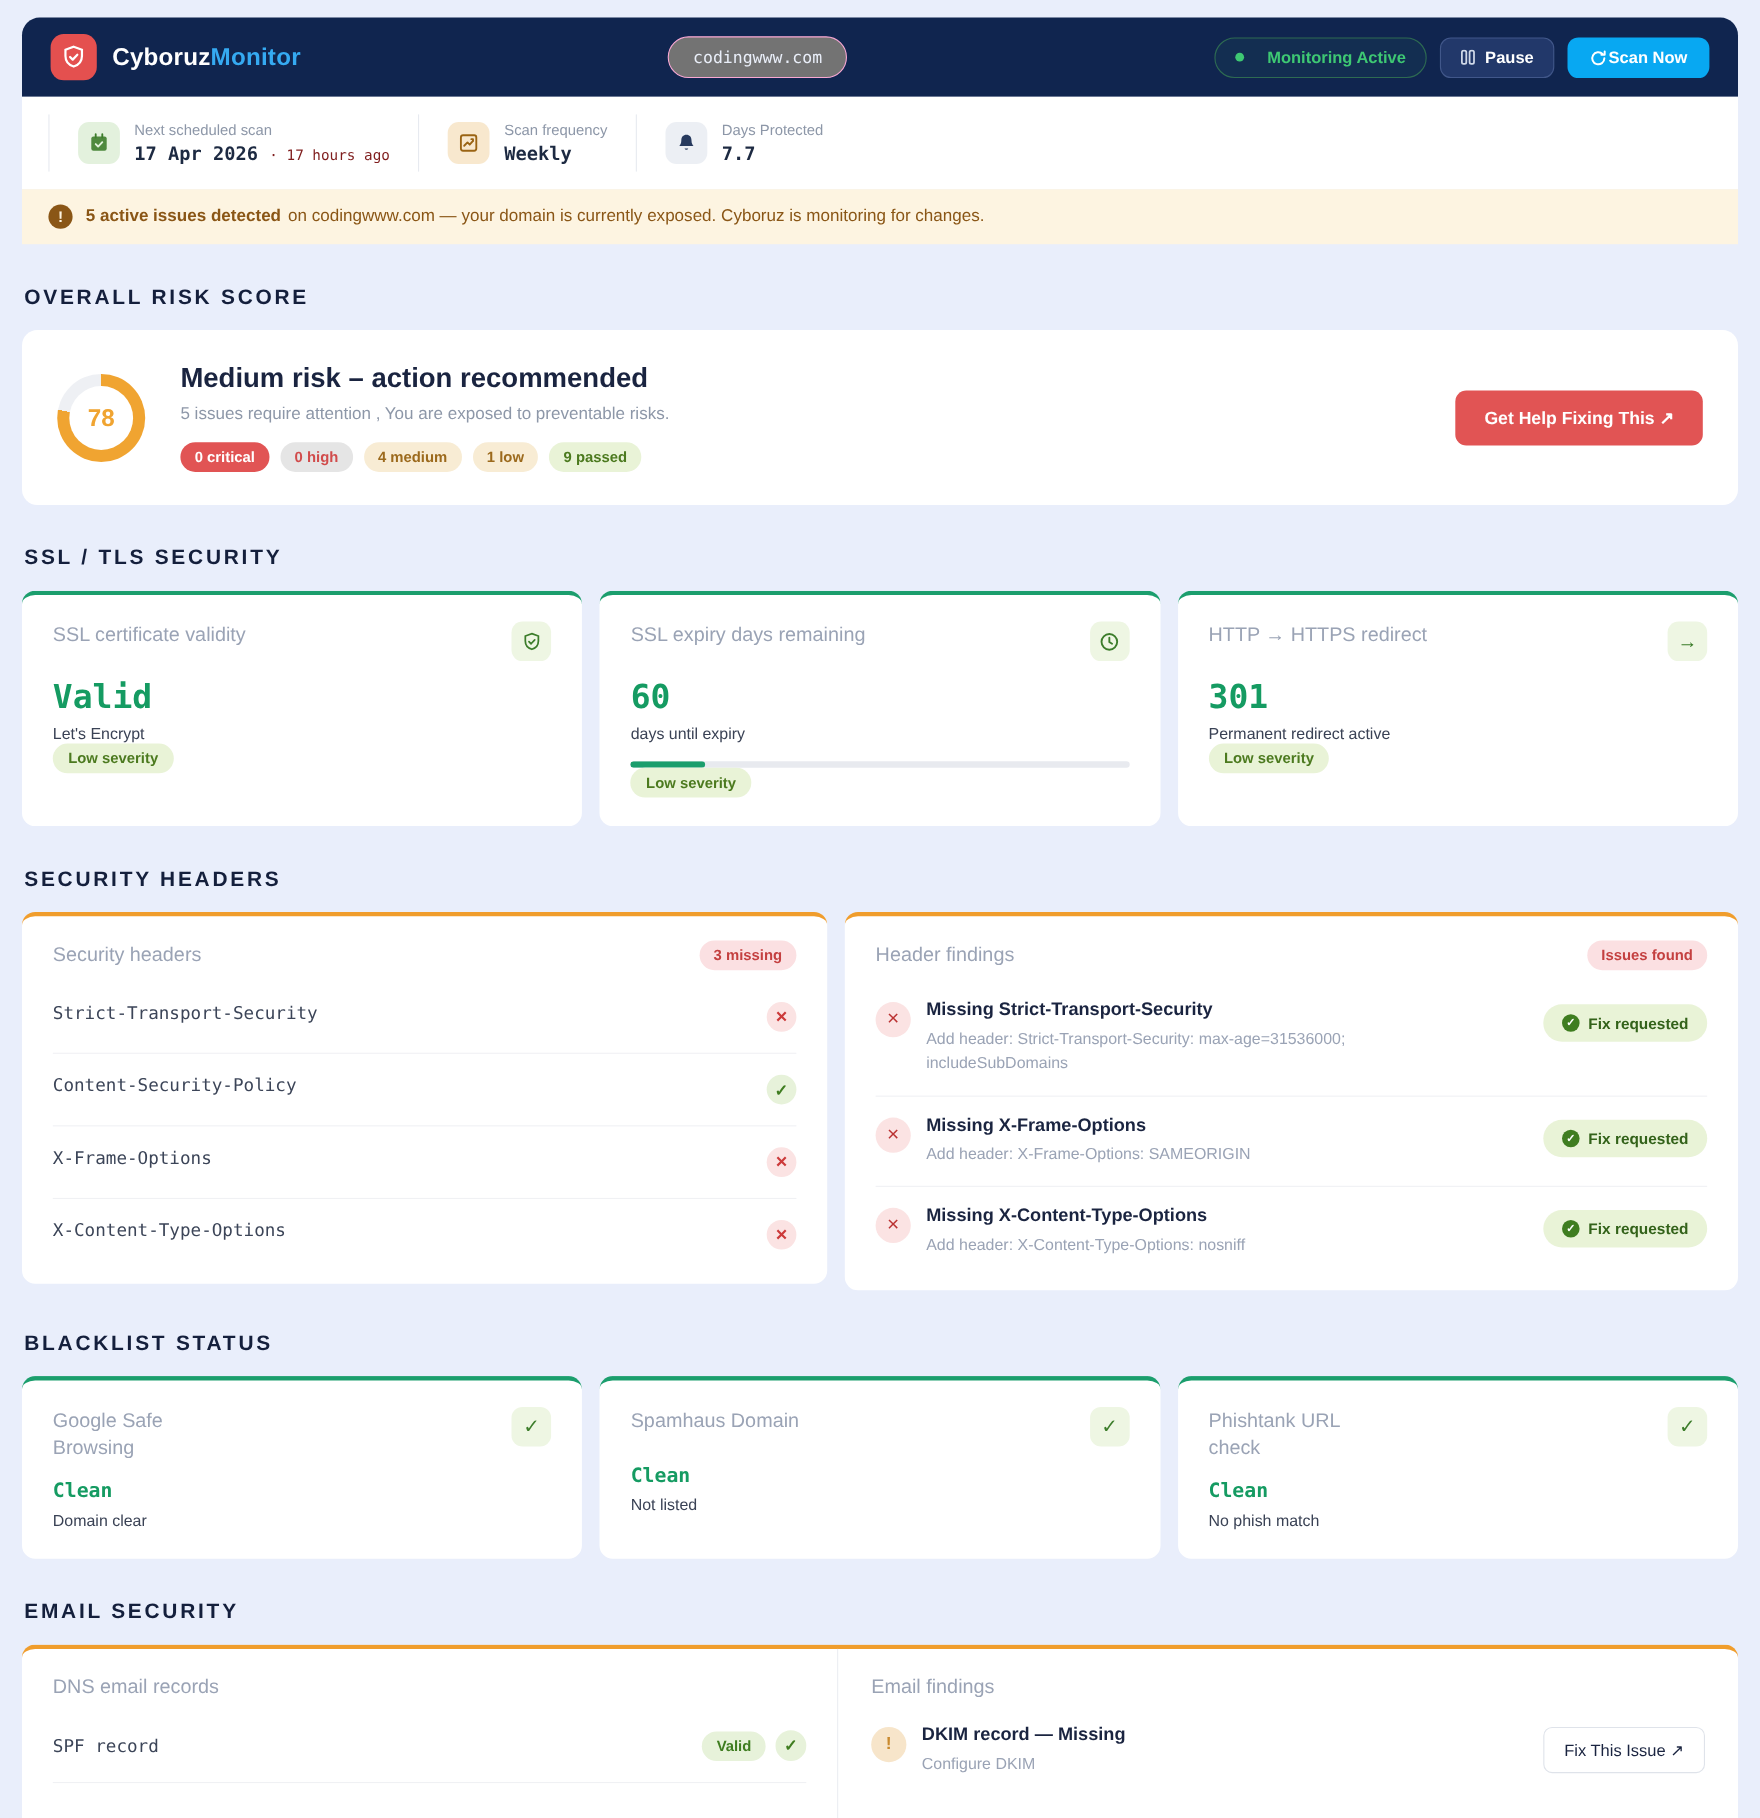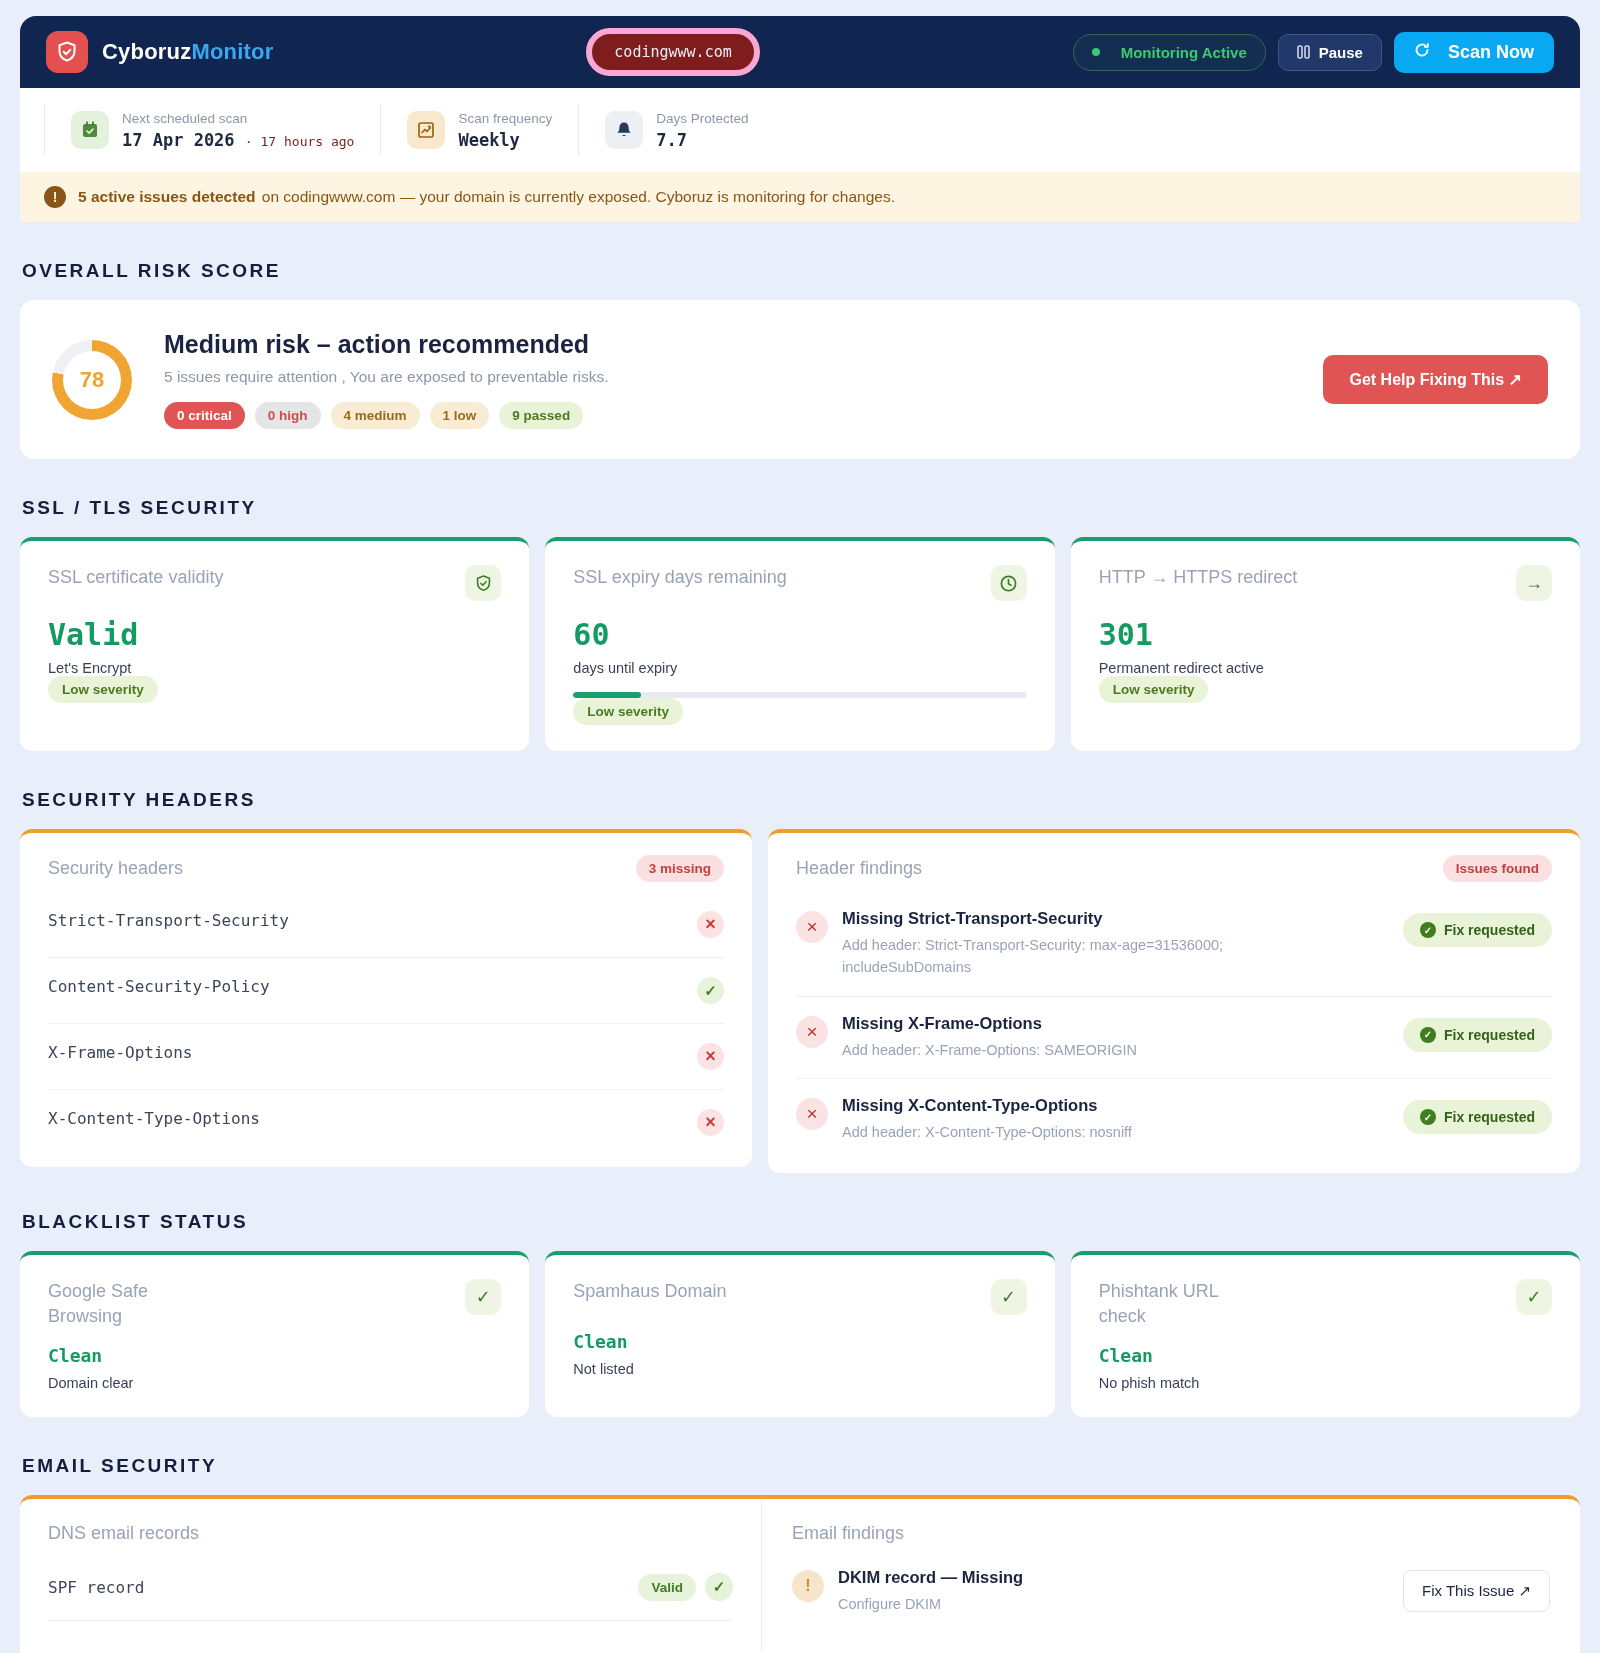--- a/index.html
+++ b/index.html
@@ -21,37 +21,37 @@
     padding:15px 26px;
   }
   .logo-badge {
     width:42px; height:42px; background:#e4504f; border-radius:12px;
     display:flex; align-items:center; justify-content:center; margin-right:14px;
   }
   .brand { font-size:22px; font-weight:bold; color:#fff; letter-spacing:.2px; }
   .brand .accent { color:#35aaf2; }
   .topbar-center { flex:1; display:flex; justify-content:center; }
   .domain-pill {
-    background:#7f1d1d; border:6px solid #f9a8d4; color:#e9eef8;
+    background:#737373; border:1px solid #f9a8d4; color:#e9eef8;
     font-size:15px; padding:9px 22px; border-radius:999px;
   }
   .topbar-actions { display:flex; align-items:center; gap:12px; }
   .monitor-pill {
     border:1px solid #2e6b52; color:#3ec873; background:rgba(62,200,115,.06);
     font-weight:bold; font-size:15px; padding:9px 18px; border-radius:999px;
     display:flex; align-items:center; gap:21px;
   }
   .monitor-dot { width:8px; height:8px; border-radius:50%; background:#3ec873; display:inline-block; }
   .btn-pause {
     background:#22386a; border:1px solid #41578a; color:#fff; font-weight:bold;
     font-size:15px; padding:9px 18px; border-radius:10px; display:flex; align-items:center; gap:9px; cursor:pointer;
   }
   .btn-scan {
     background:#08a8f2; border:none; color:#fff; font-weight:bold;
-    font-size:18px; padding:10px 20px; border-radius:10px; display:flex; align-items:flex-start; gap:18px; cursor:pointer;
+    font-size:15px; padding:10px 20px; border-radius:10px; display:flex; align-items:flex-end; gap:1px; cursor:pointer;
   }
 
   
   .stats-row {
     background:#fff; display:flex; align-items:center; padding:16px 24px; gap:0;
   }
   .stat { display:flex; align-items:center; gap:13px; padding:0 26px; }
   .stat:first-child { padding-left:16px; }
   .stat-icon { width:38px; height:38px; border-radius:10px; display:flex; align-items:center; justify-content:center; }
   .stat-icon.blue { background:#def0fb; color:#2196d8; }

